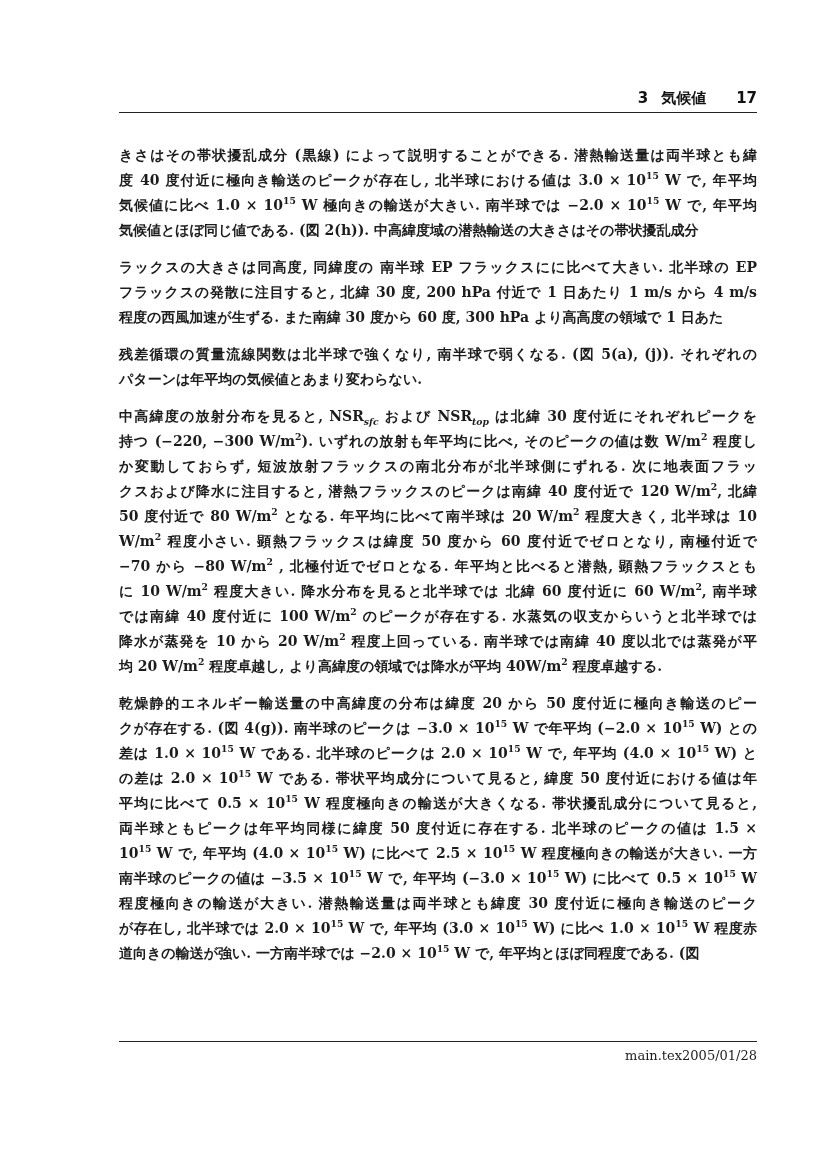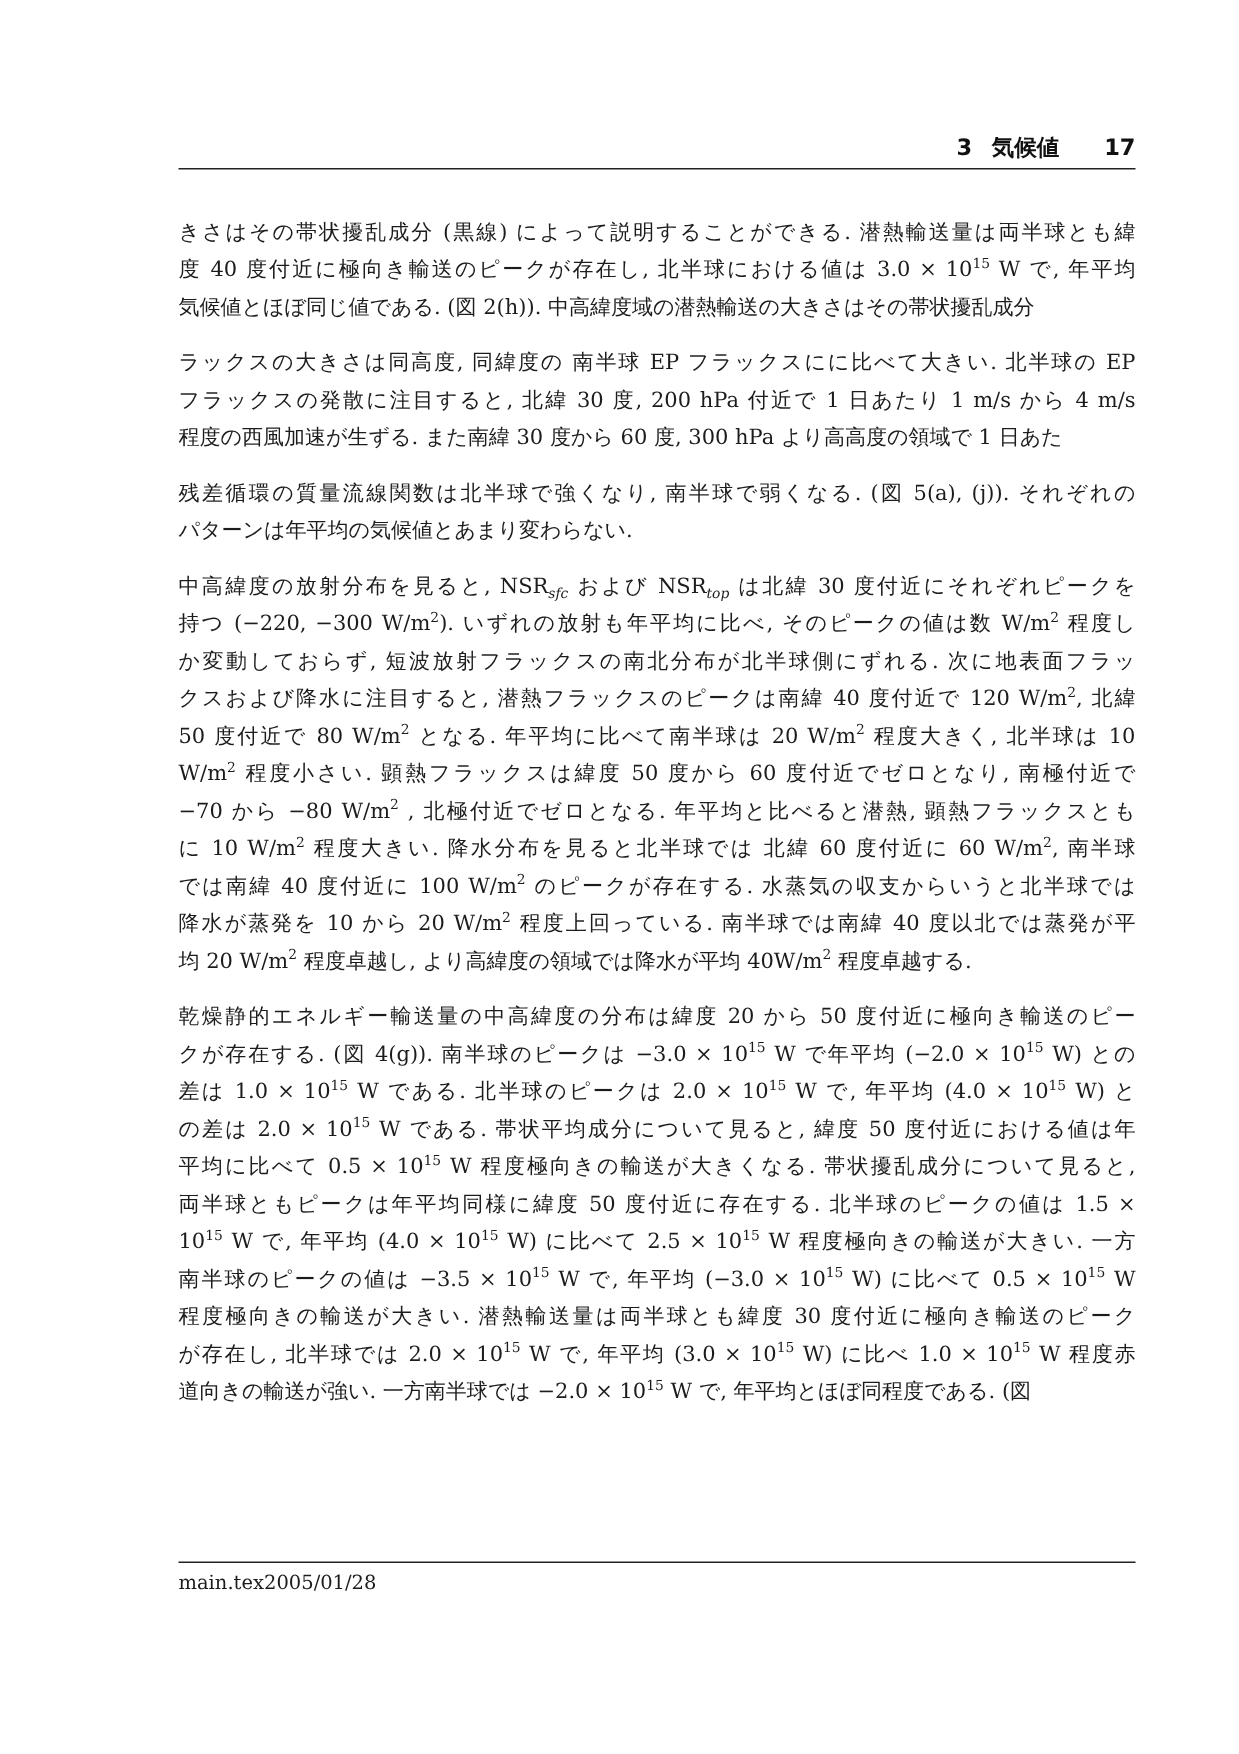--- a/index.html
+++ b/index.html
@@ -54,20 +54,21 @@
     color: #1c1c1c;
   }
   .para { margin: 0 0 12px 0; }
   .line {
     height: 25px;
     line-height: 25px;
     text-align: justify;
     text-align-last: justify;
     white-space: nowrap;
     overflow: visible;
+    font-weight: bold;
   }
   .para .line:last-child { text-align-last: left; }
   sup {
     font-size: 0.66em;
     line-height: 0;
     vertical-align: super;
   }
   sub {
     font-size: 0.66em;
     line-height: 0;
@@ -82,21 +83,21 @@
     width: 638px;
     height: 0;
     border-top: 1.2px solid #222;
   }
   .page-footer {
     position: absolute;
     left: 119px;
     top: 1047px;
     width: 638px;
     display: flex;
-    justify-content: flex-start;
+    justify-content: flex-end;
     align-items: baseline;
     font-size: 13px;
     line-height: 18px;
     color: #1c1c1c;
   }
 </style>
 </head>
 <body>
 
 <div class="sheet">
@@ -105,20 +106,21 @@
     <span class="section-number">3</span>
     <span class="section-title">気候値</span>
     <span class="page-number">17</span>
   </div>
   <div class="header-rule"></div>
 
   <div class="textblock">
     <div class="para">
         <div class="line">きさはその帯状擾乱成分 (黒線) によって説明することができる. 潜熱輸送量は両半球とも緯</div>
         <div class="line">度 40 度付近に極向き輸送のピークが存在し, 北半球における値は 3.0 × 10<sup>15</sup> W で, 年平均</div>
+        <div class="line">気候値に比べ 1.0 × 10<sup>15</sup> W 極向きの輸送が大きい. 南半球では −2.0 × 10<sup>15</sup> W で, 年平均</div>
         <div class="line">気候値とほぼ同じ値である. (図 2(h)). 中高緯度域の潜熱輸送の大きさはその帯状擾乱成分</div>
       </div>
     <div class="para">
         <div class="line">ラックスの大きさは同高度, 同緯度の 南半球 EP フラックスにに比べて大きい. 北半球の EP</div>
         <div class="line">フラックスの発散に注目すると, 北緯 30 度, 200 hPa 付近で 1 日あたり 1 m/s から 4 m/s</div>
         <div class="line">程度の西風加速が生ずる. また南緯 30 度から 60 度, 300 hPa より高高度の領域で 1 日あた</div>
       </div>
     <div class="para">
         <div class="line">残差循環の質量流線関数は北半球で強くなり, 南半球で弱くなる. (図 5(a), (j)). それぞれの</div>
         <div class="line">パターンは年平均の気候値とあまり変わらない.</div>

